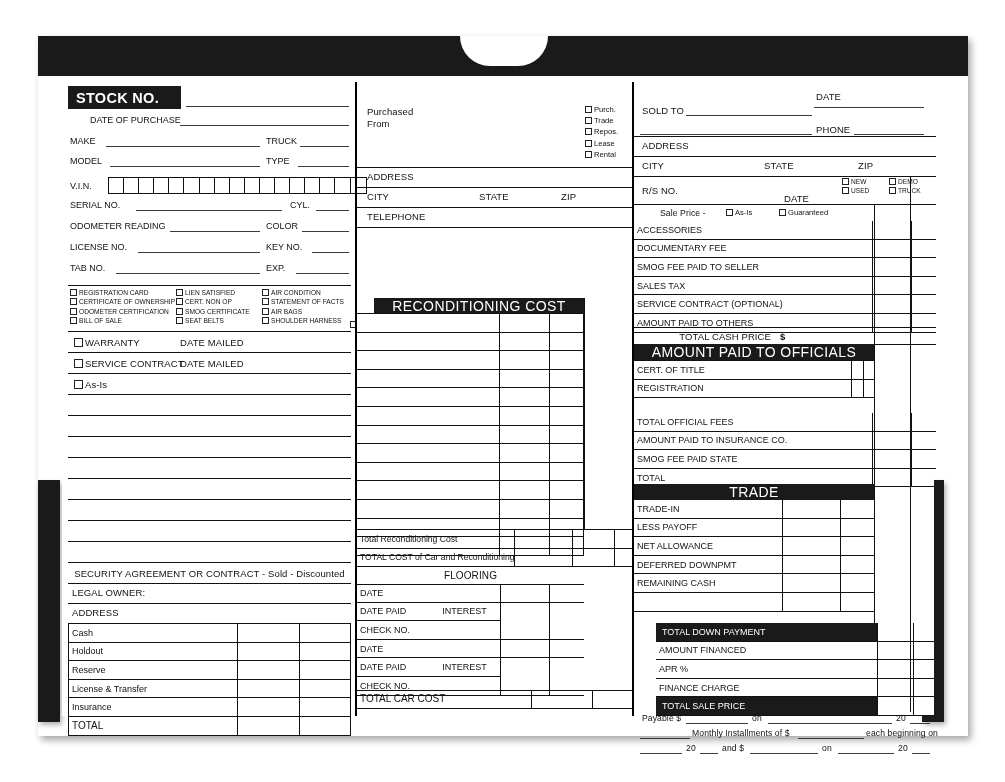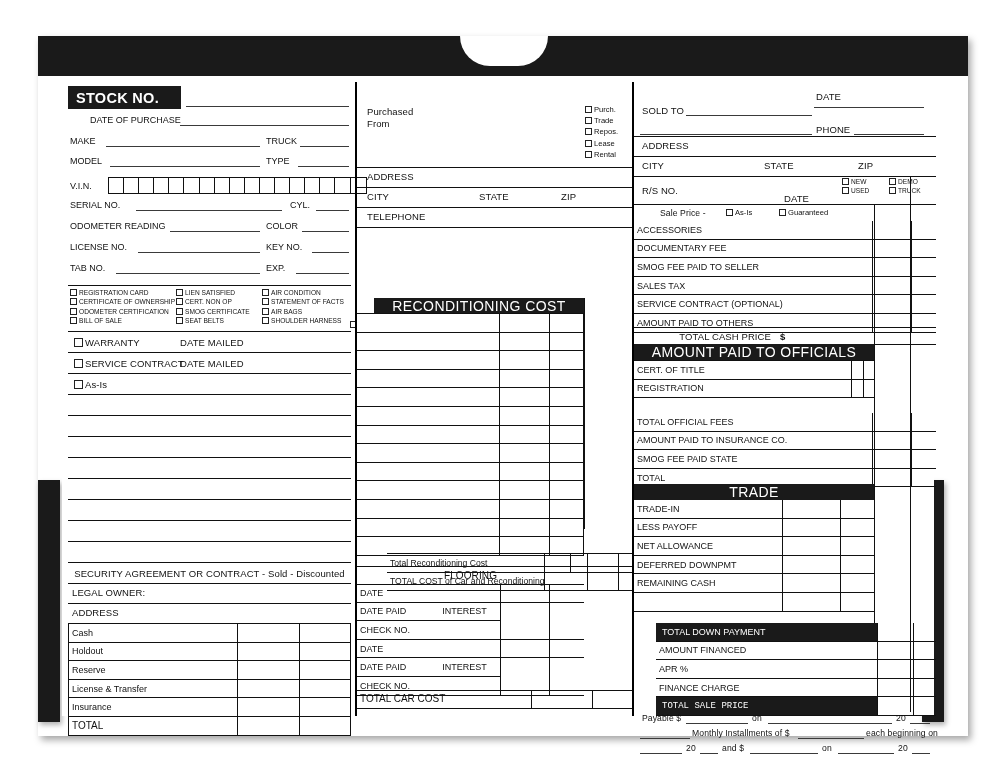--- a/index.html
+++ b/index.html
@@ -326,21 +326,21 @@
                 <td style="border-left:none;"></td>
                 <td></td>
                 <td></td>
               </tr>
         </tbody>
           </table>
       </div>
 
       <div class="vr" style="left:227px;top:216px;height:231px;"></div>
 
-      <div style="position:absolute;left:0;top:471px;right:0;padding-left:30px;">
+      <div style="position:absolute;left:0;top:447px;right:0;">
         <table class="grid">
           <tbody>
               <tr>
             <td style="width:52%;border-left:none;font-size:8.6px;">Total Reconditioning Cost</td>
             <td style="width:14%;"></td>
             <td style="width:9%;"></td>
             <td style="width:17%;"></td>
             <td style="width:8%;border-right:none;"></td>
           </tr>
           <tr>
@@ -596,21 +596,21 @@
                 <td style="border-left:none;">APR %</td>
                 <td></td>
                 <td style="border-right:none;"></td>
               </tr>
           <tr>
                 <td style="border-left:none;">FINANCE CHARGE</td>
                 <td></td>
                 <td style="border-right:none;"></td>
               </tr>
           <tr>
-                <td style="border-left:none;background:#1a1a1a;color:#fff;padding-left:6px;font-family:Liberation Mono, monospace;">TOTAL SALE PRICE</td>
+                <td style="border-left:none;background:#1a1a1a;color:#fff;padding-left:6px;">TOTAL SALE PRICE</td>
                 <td></td>
                 <td style="border-right:none;"></td>
               </tr>
         </tbody>
           </table>
       </div>
 
       <div style="position:absolute;left:0;top:630px;right:0;height:44px;">
         <span class="lbl" style="position:absolute;left:8px;top:1px;font-size:8.6px;">Payable  $</span>
         <div class="rule" style="left:52px;top:11px;width:62px;"></div>

